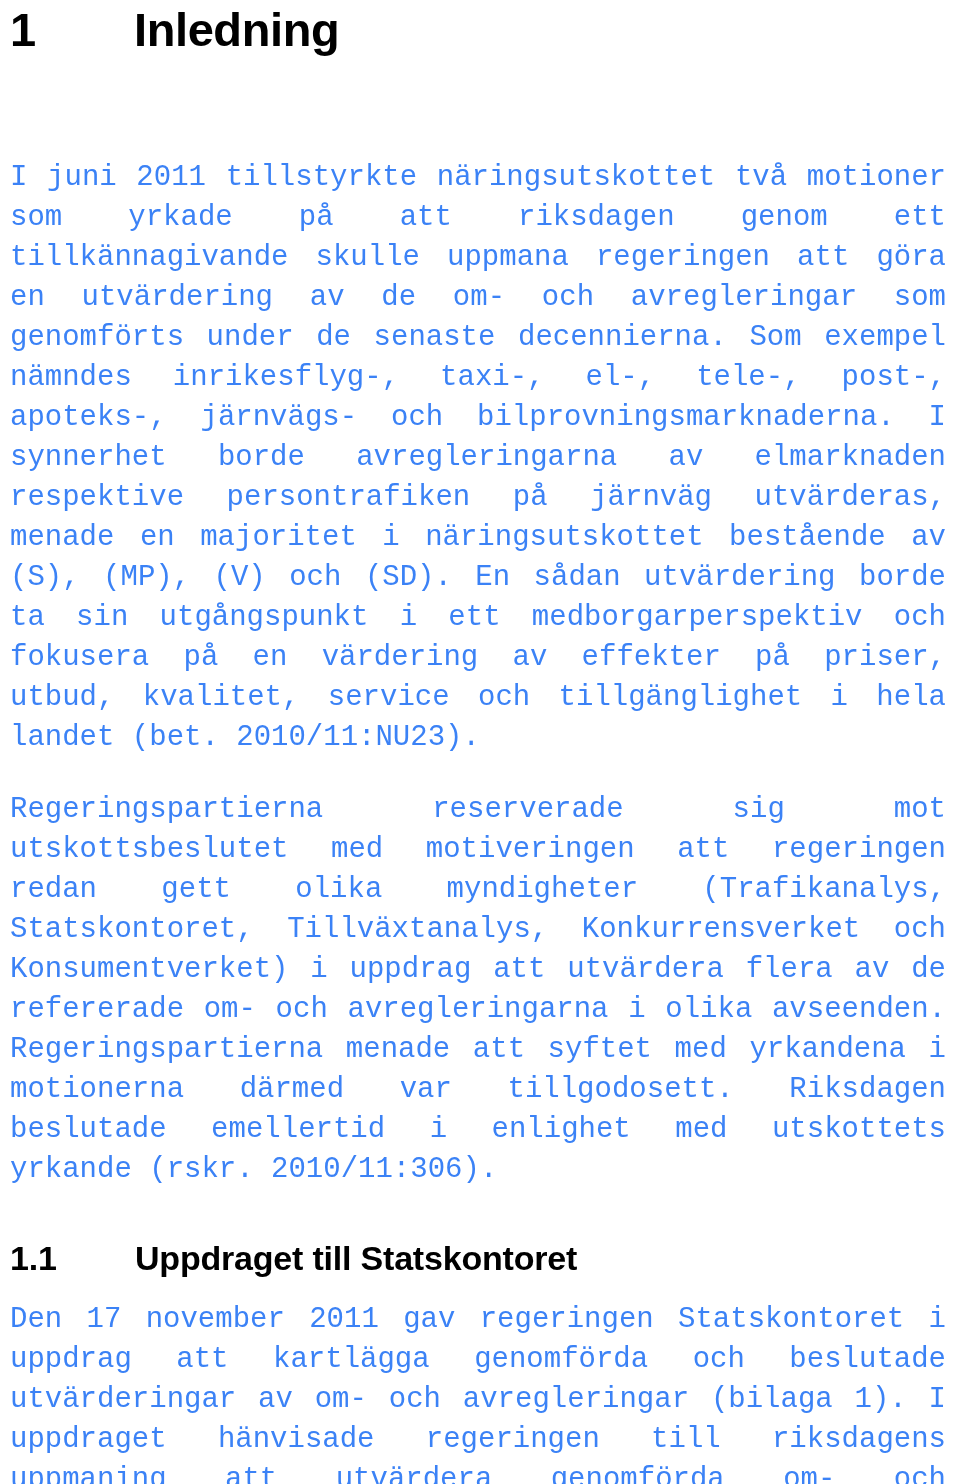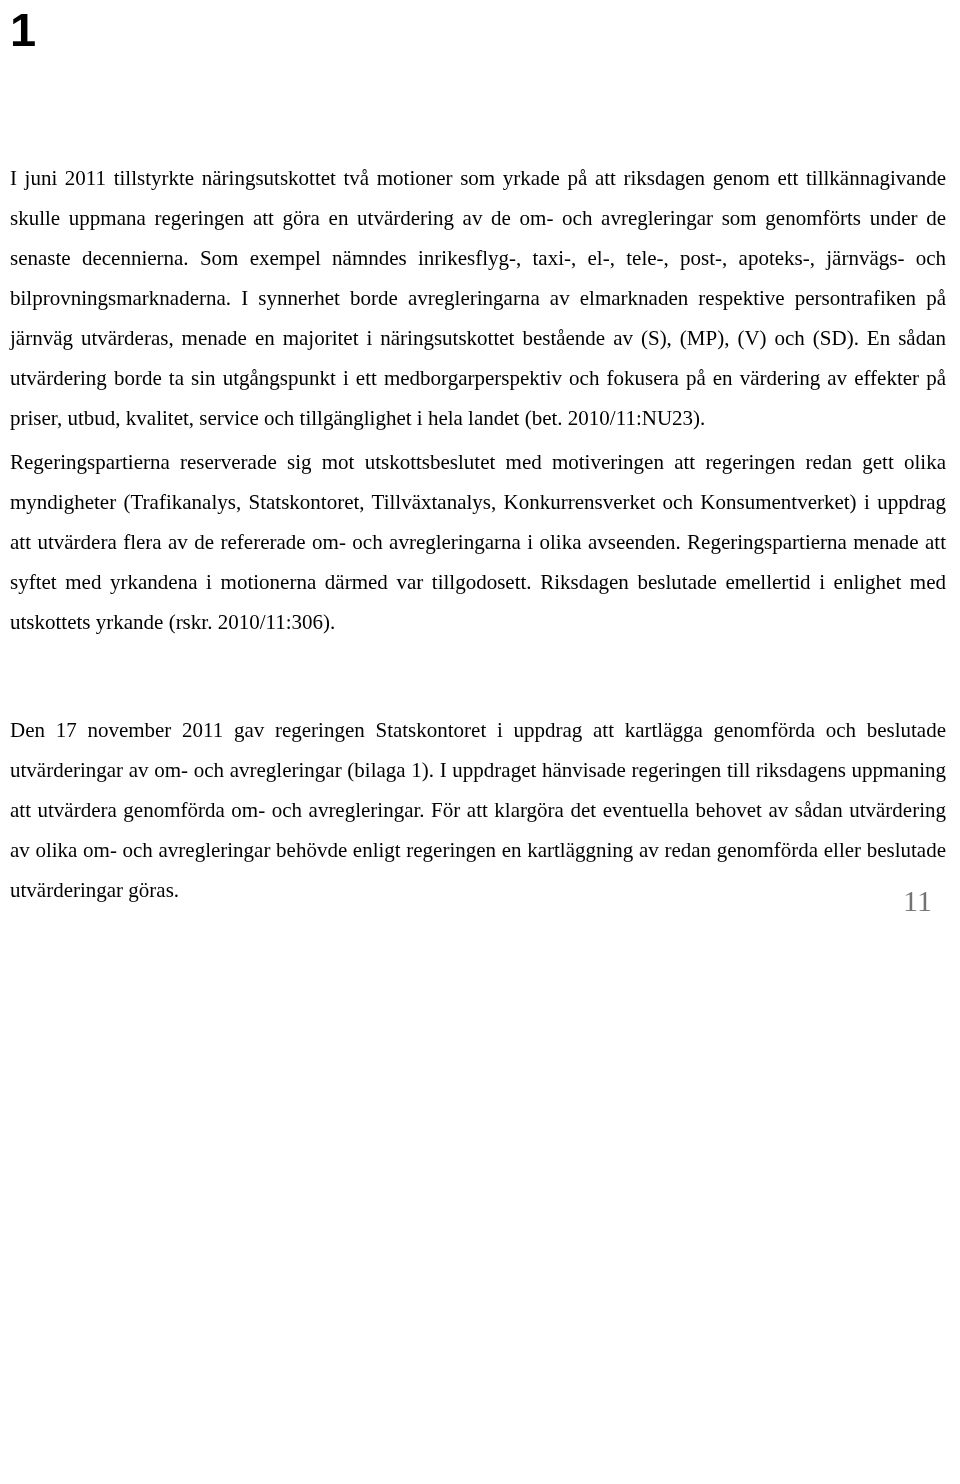--- a/index.html
+++ b/index.html
@@ -48,31 +48,31 @@
     line-height: 42px;
     color: #000000;
     letter-spacing: -0.2px;
     margin: 0;
   }
   .h2 .num { width: 125px; flex: 0 0 125px; }
   .h2 .txt { white-space: nowrap; }
 
   
   .para {
-    font-family: Liberation Serif, serif;
-    font-size: 21px;
+    font-family: Liberation Mono, monospace;
+    font-size: 29px;
     line-height: 40px;
-    color: #000000;
+    color: #3b82f6;
     text-align: justify;
     text-justify: inter-word;
     margin: 0;
     hyphens: manual;
     word-spacing: 0px;
   }
-  .para + .para { margin-top: 4px; }
+  .para + .para { margin-top: 32px; }
 
   
   .gap-after-h1 { height: 100px; }
   .gap-before-h2 { height: 47px; }
   .gap-after-h2 { height: 21px; }
 
   
   .page-number {
     position: absolute;
     right: 14px;
@@ -84,30 +84,35 @@
   }
 </style>
 </head>
 <body>
 
 <div class="page">
   <div class="content">
 
     <h1 class="h1">
       <span class="num">1</span>
+        <span class="txt">Inledning</span>
     </h1>
 
     <div class="gap-after-h1"></div>
 
     <p class="para">I juni 2011 tillstyrkte näringsutskottet två motioner som yrkade på att riksdagen genom ett tillkännagivande skulle uppmana regeringen att göra en utvärdering av de om- och avregleringar som genomförts under de senaste decennierna. Som exempel nämndes inrikesflyg-, taxi-, el-, tele-, post-, apoteks-, järnvägs- och bilprovningsmarknaderna. I synnerhet borde avregleringarna av elmarknaden respektive persontrafiken på järnväg utvärderas, menade en majoritet i näringsutskottet bestående av (S), (MP), (V) och (SD). En sådan utvärdering borde ta sin utgångspunkt i ett medborgarperspektiv och fokusera på en värdering av effekter på priser, utbud, kvalitet, service och tillgänglighet i hela landet (bet. 2010/11:NU23).</p>
 
     <p class="para">Regeringspartierna reserverade sig mot utskottsbeslutet med motiveringen att regeringen redan gett olika myndigheter (Trafikanalys, Statskontoret, Tillväxtanalys, Konkurrensverket och Konsumentverket) i uppdrag att utvärdera flera av de refererade om- och avregleringarna i olika avseenden. Regeringspartierna menade att syftet med yrkandena i motionerna därmed var tillgodosett. Riksdagen beslutade emellertid i enlighet med utskottets yrkande (rskr. 2010/11:306).</p>
 
     <div class="gap-before-h2"></div>
 
+    <h2 class="h2">
+      <span class="num">1.1</span>
+        <span class="txt">Uppdraget till Statskontoret</span>
+    </h2>
 
     <div class="gap-after-h2"></div>
 
     <p class="para">Den 17 november 2011 gav regeringen Statskontoret i uppdrag att kartlägga genomförda och beslutade utvärderingar av om- och avregleringar (bilaga 1). I uppdraget hänvisade regeringen till riksdagens uppmaning att utvärdera genomförda om- och avregleringar. För att klargöra det eventuella behovet av sådan utvärdering av olika om- och avregleringar behövde enligt regeringen en kartläggning av redan genomförda eller beslutade utvärderingar göras.</p>
 
 
     <div class="page-number">11</div>
   </div>
 </div>
 

